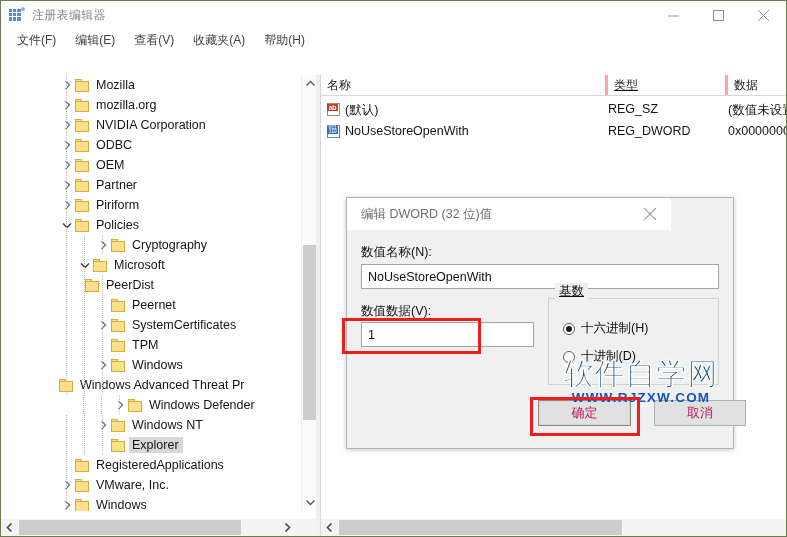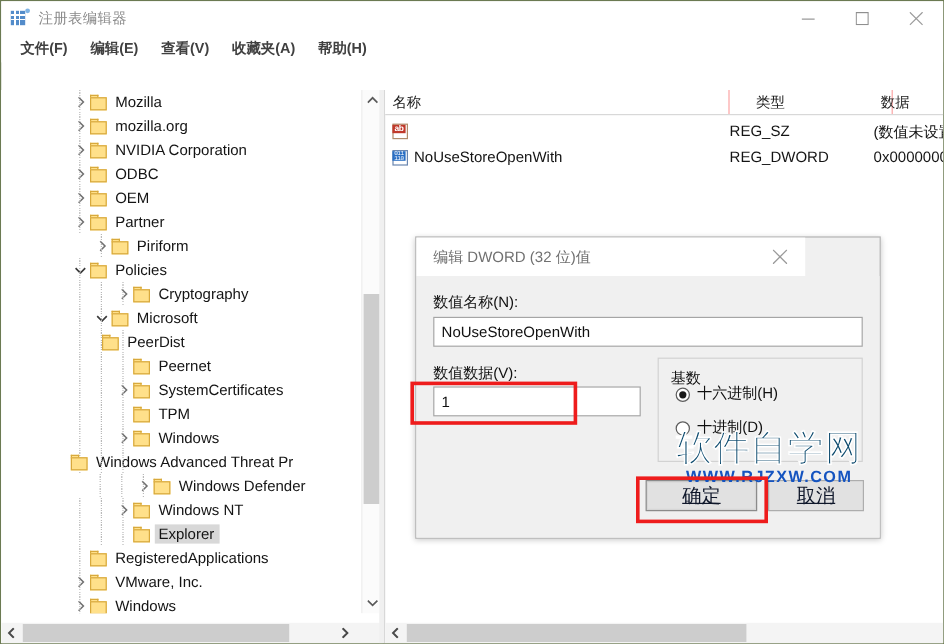--- a/index.html
+++ b/index.html
@@ -48,21 +48,20 @@
     width:45px;height:28px;display:flex;align-items:center;justify-content:center;
     color:#9a9a9a;font-size:13px;line-height:1;
   }
   .tb-btn svg{display:block;}
 
   
   .menubar{
     position:absolute;left:0;top:28px;width:785px;height:23px;
     background:#ffffff;display:flex;align-items:center;padding-left:7px;
     box-sizing:border-box;
-    font-weight:bold;
   }
   .menu-item{
     font-size:12px;color:#404040;padding:3px 10px 3px 9px;
   }
 
   
   .addressbar{
     position:absolute;left:0;top:51px;width:785px;height:22px;
     background:#ffffff;border-bottom:1px solid #cfcfcf;
     display:flex;align-items:center;box-sizing:border-box;
@@ -150,21 +149,21 @@
   }
 
   
   .lv-header{
     position:absolute;left:0;top:0;width:465px;height:21px;
     background:#ffffff;border-bottom:1px solid #d8d8d8;box-sizing:border-box;
   }
   .lv-col{
     position:absolute;top:0;height:20px;display:flex;align-items:center;
     font-size:12px;color:#1a1a1a;padding-left:6px;box-sizing:border-box;
-    border-right:1px solid #fca5a5;
+    border-right:3px solid #fca5a5;
   }
   .lv-row{
     position:absolute;left:0;height:22px;width:465px;display:flex;align-items:center;
   }
   .lv-cell{
     position:absolute;font-size:12.5px;color:#141414;white-space:nowrap;
     overflow:hidden;
   }
   .ico-sz{
     width:14px;height:14px;position:relative;flex:0 0 auto;
@@ -238,21 +237,21 @@
     margin-right:6px;position:relative;background:#fff;box-sizing:border-box;
     flex:0 0 auto;
   }
   .radio.on .dot:after{
     content:"";position:absolute;left:2px;top:2px;width:6px;height:6px;
     border-radius:50%;background:#1a1a1a;
   }
   .btn{
     position:absolute;background:#e1e1e1;border:1px solid #adadad;
     box-sizing:border-box;display:flex;align-items:center;justify-content:center;
-    font-size:16px;color:#0f172a;text-decoration:underline;
+    font-size:13px;color:#be185d;
   }
   .btn.focus{border:1px solid #8b8b8b;box-shadow:inset 0 0 0 1px #d6d6d6;}
 
   
   .hl{
     position:absolute;border:3px solid #ee1c1c;box-sizing:border-box;
     pointer-events:none;
   }
 
   
@@ -387,21 +386,21 @@
               <svg width="7" height="10" viewBox="0 0 7 10">
                 <polyline points="1.5,1 5.5,5 1.5,9" fill="none" stroke="#707070" stroke-width="1.3"></polyline>
               </svg>
             </div>
             <div class="folder">
               <div class="tab"></div>
               <div class="body"></div>
             </div>
             <div class="tlabel">Partner</div>
           </div>
-          <div class="tnode" style="padding-left: 58px; margin-left: 18px;">
+          <div class="tnode" style="padding-left: 58px;">
             <div class="guide" style="left: 65px;"></div>
             <div class="twist">
               <svg width="7" height="10" viewBox="0 0 7 10">
                 <polyline points="1.5,1 5.5,5 1.5,9" fill="none" stroke="#707070" stroke-width="1.3"></polyline>
               </svg>
             </div>
             <div class="folder">
               <div class="tab"></div>
               <div class="body"></div>
             </div>
@@ -628,29 +627,30 @@
             </svg>
         </div>
       </div>
     </div>
 
     <div class="splitter"></div>
 
     <div class="pane-right">
       <div class="lv-header">
         <div class="lv-col" style="left:0;width:287px;">名称</div>
-        <div class="lv-col" style="left:303px;width:120px;">类型</div>
+        <div class="lv-col" style="left:287px;width:120px;text-decoration:underline;">类型</div>
         <div class="lv-col" style="left:407px;width:120px;border-right:none;">数据</div>
       </div>
 
       <div class="lv-row" style="top:24px;">
         <div class="ico-sz" style="position:absolute;left:6px;top:4px;">
           <div class="pg"></div>
             <div class="ab">ab</div>
         </div>
+        <div class="lv-cell" style="left:24px;top:3px;width:260px;">(默认)</div>
         <div class="lv-cell" style="left:287px;top:3px;width:118px;">REG_SZ</div>
         <div class="lv-cell" style="left:407px;top:3px;width:58px;">(数值未设置</div>
       </div>
 
       <div class="lv-row" style="top:46px;">
         <div class="ico-dw" style="position:absolute;left:6px;top:4px;">
           <div class="pg"></div>
             <div class="num">011<br>110</div>
         </div>
         <div class="lv-cell" style="left:24px;top:3px;width:260px;">NoUseStoreOpenWith</div>
@@ -681,33 +681,33 @@
     </div>
 
     <div class="dlg-body">
       <div class="lbl" style="left:14px;top:14px;">数值名称(N):</div>
       <div class="txtbox" style="left:14px;top:34px;width:358px;height:25px;">NoUseStoreOpenWith</div>
 
       <div class="lbl" style="left:14px;top:73px;">数值数据(V):</div>
       <div class="txtbox" style="left:14px;top:92px;width:173px;height:25px;">1</div>
 
       <div class="groupbox" style="left:201px;top:68px;width:171px;height:87px;"></div>
-      <div class="group-title" style="left:208px;top:77px;">基数</div>
+      <div class="group-title" style="left:208px;top:53px;text-decoration:underline;">基数</div>
 
       <div class="radio on" style="left:216px;top:90px;">
         <span class="dot"></span>
         <span>十六进制(H)</span>
       </div>
       <div class="radio" style="left:216px;top:118px;">
         <span class="dot"></span>
         <span>十进制(D)</span>
       </div>
 
       <div class="btn focus" style="left:191px;top:170px;width:93px;height:26px;">确定</div>
-      <div class="btn" style="left:293px;top:170px;width:80px;height:26px;">取消</div>
+      <div class="btn" style="left:307px;top:170px;width:92px;height:26px;">取消</div>
     </div>
   </div>
 
   <div class="wm">
     <div class="wm-main">软件自学网</div>
     <div class="wm-sub">WWW.RJZXW.COM</div>
   </div>
 
   <div class="hl" style="left:341px;top:317px;width:139px;height:36px;"></div>
   <div class="hl" style="left:529px;top:396px;width:110px;height:39px;"></div>

